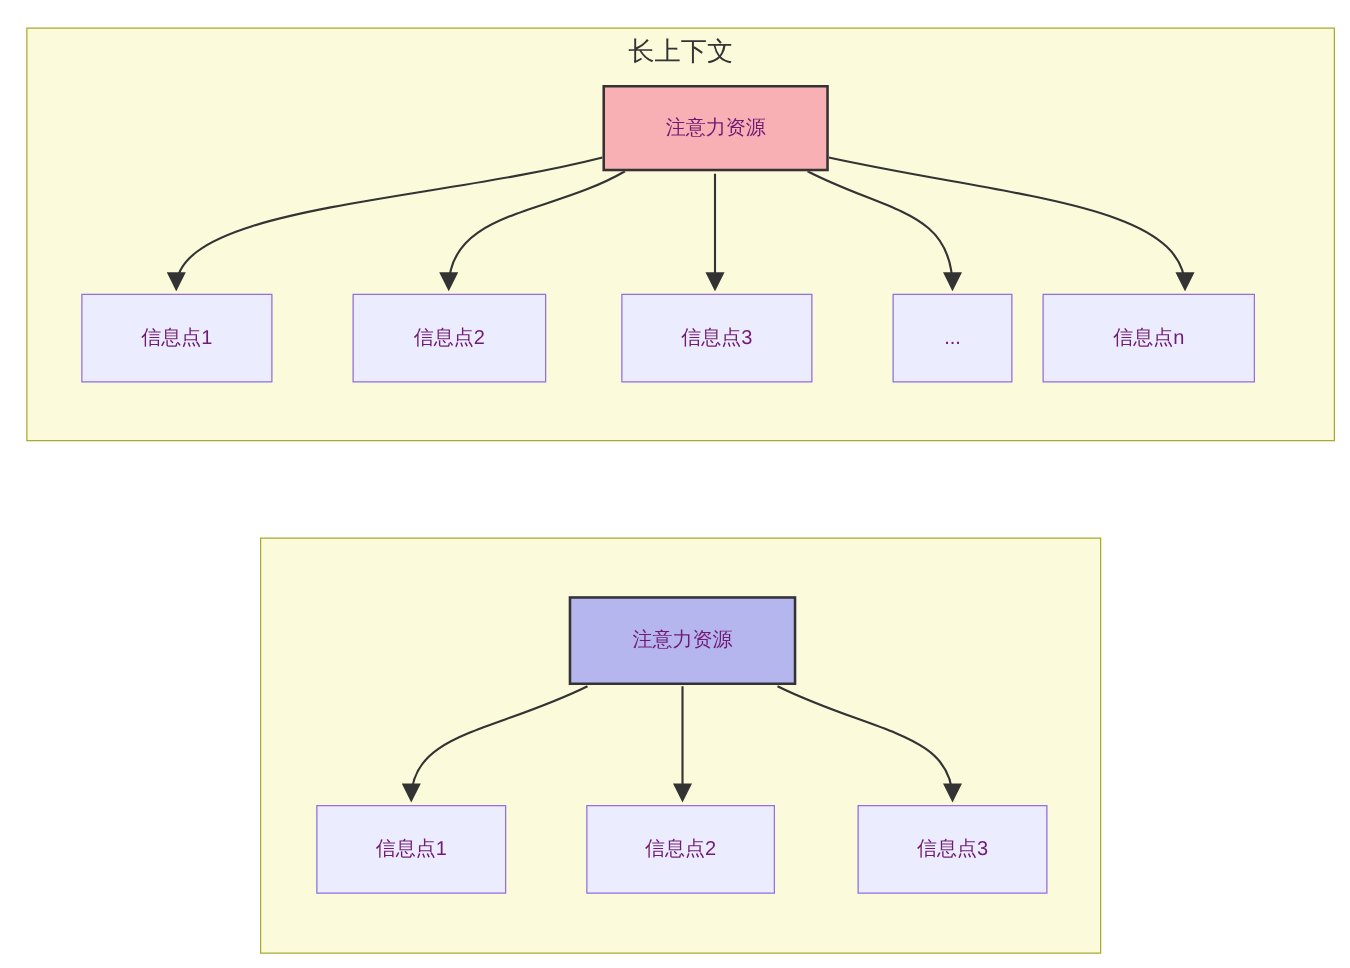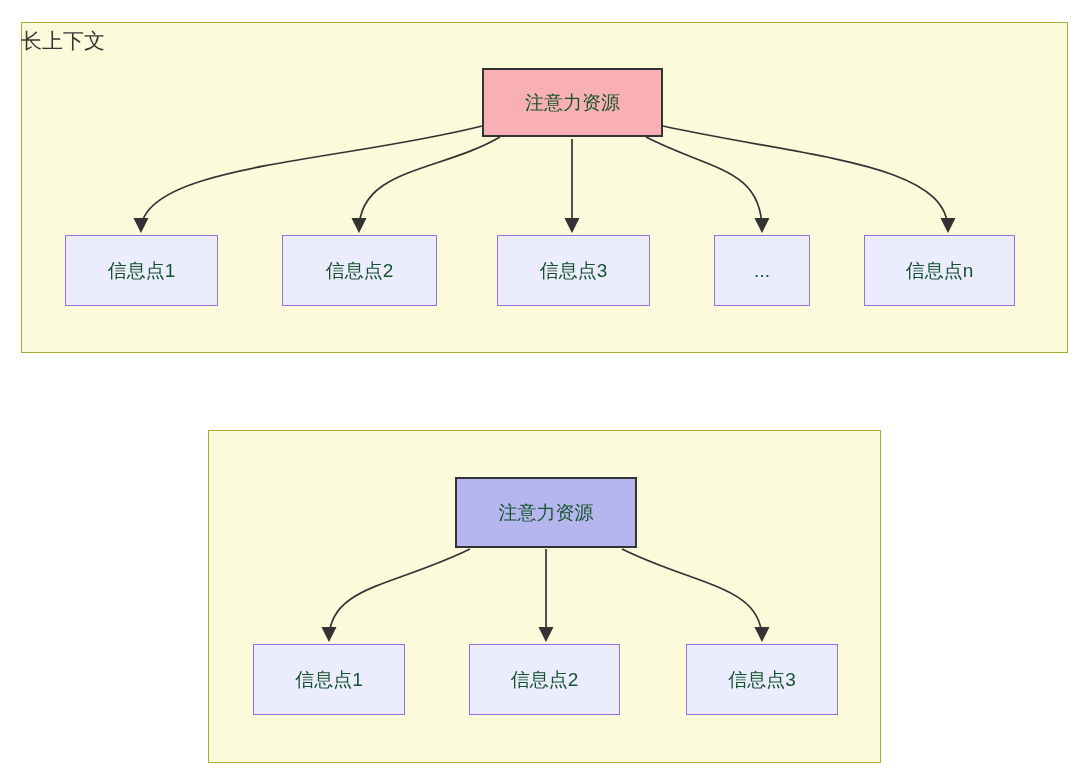--- a/index.html
+++ b/index.html
@@ -6,37 +6,37 @@
   .canvas{
     position:relative;width:1080px;height:774px;background:#ffffff;overflow:hidden;
     font-family:"Liberation Sans","DejaVu Sans",sans-serif;color:#333333;
   }
   .cluster{
     position:absolute;background:#fbfbdb;border:1.5px solid #aaaa33;box-sizing:border-box;
   }
   .cluster-long{left:21px;top:22px;width:1047px;height:331px;}
   .cluster-short{left:208px;top:430px;width:673px;height:333px;}
   .cluster-title{
-    position:absolute;text-align:left;font-size:21px;font-weight:400;color:#333333;
+    position:absolute;text-align:center;font-size:21px;font-weight:400;color:#333333;
   }
   .title-long{left:21px;top:27px;width:1047px;}
   .title-short{left:208px;top:435px;width:673px;}
   .edges{position:absolute;left:0;top:0;width:1080px;height:774px;pointer-events:none;}
   .node{
     position:absolute;box-sizing:border-box;display:flex;align-items:center;justify-content:center;
-    font-size:19px;color:#14532d;background:#ececff;border:1.3px solid #9370db;text-align:center;
+    font-size:16px;color:#701a75;background:#ececff;border:1.3px solid #9370db;text-align:center;
   }
   .hub{background:#f9b0b4;border:2px solid #333333;}
   .hub-short{background:#b6b6ef;}
   .hub-long {left:482px;top:68px;width:181px;height:69px;}
   .n1{left:65px;top:235px;width:153px;height:71px;}
   .n2{left:282px;top:235px;width:155px;height:71px;}
   .n3{left:497px;top:235px;width:153px;height:71px;}
   .n4{left:714px;top:235px;width:96px;height:71px;}
-  .n5{left:864px;top:235px;width:151px;height:71px;}
+  .n5{left:834px;top:235px;width:170px;height:71px;}
   .hub-short{left:455px;top:477px;width:182px;height:71px;}
   .m1{left:253px;top:644px;width:152px;height:71px;}
   .m2{left:469px;top:644px;width:151px;height:71px;}
   .m3{left:686px;top:644px;width:152px;height:71px;}
   .edge{fill:none;stroke:#333333;stroke-width:1.7px;}
 </style>
 </head>
 <body>
 
 <div class="canvas">

